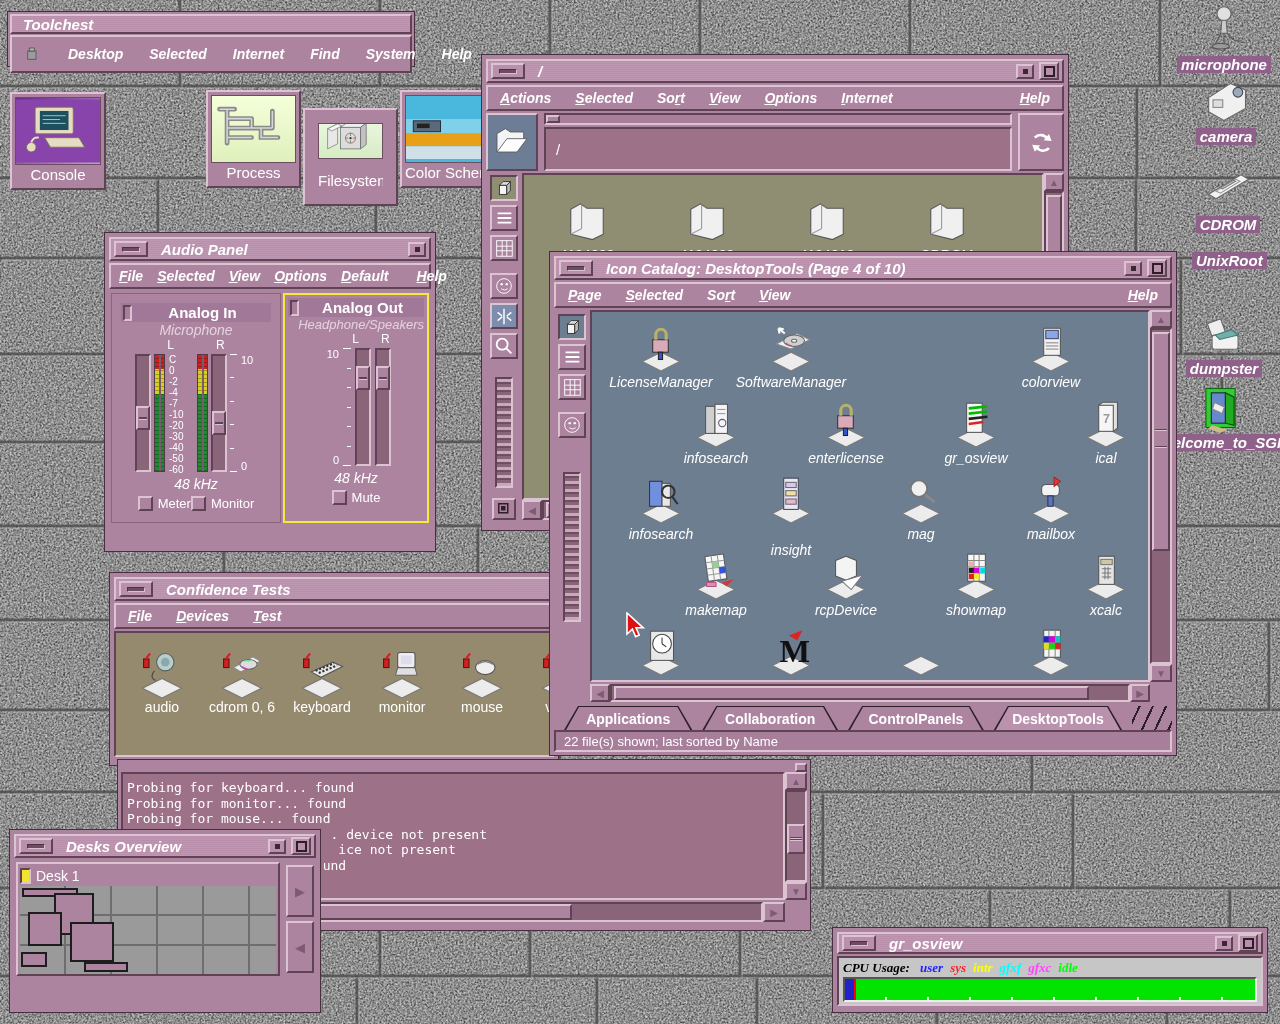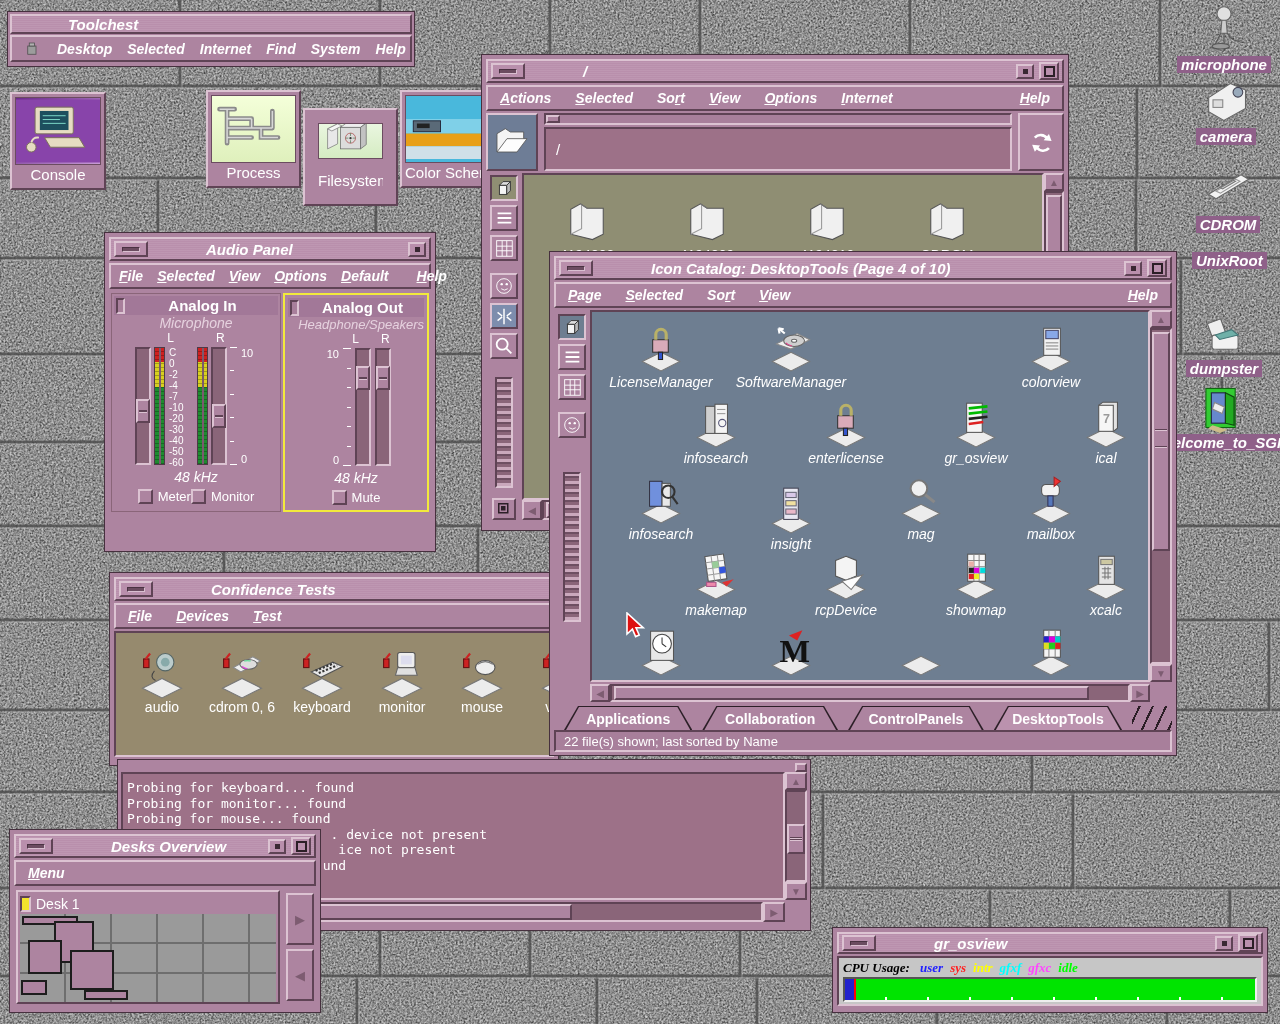--- a/index.html
+++ b/index.html
@@ -12,21 +12,21 @@
     font-family:"Liberation Sans",sans-serif;}
   #stage{position:relative;width:1280px;height:1024px;overflow:hidden;}
   #bg{position:absolute;left:0;top:0;z-index:0;}
   .bev{border:2px solid;border-color:var(--fl) var(--fd) var(--fd) var(--fl);}
   .sun{border:2px solid;border-color:var(--fd) var(--fl) var(--fl) var(--fd);}
   .win{position:absolute;background:var(--face);box-shadow:0 0 0 1px #46303e;padding:4px;}
   .titlebar{height:24px;background:var(--tbar);display:flex;align-items:center;gap:5px;
     padding:0 3px;margin-bottom:2px;color:#fff;font:italic bold 15px "Liberation Sans",sans-serif;
     background-image:repeating-linear-gradient(0deg,rgba(255,255,255,.07) 0 1px,transparent 1px 2px);}
   .titlebar.bev{border-width:2px;}
-  .ttl{flex:1;padding-left:8px;white-space:nowrap;overflow:hidden;margin-left:45px;}
+  .ttl{flex:1;padding-left:8px;white-space:nowrap;overflow:hidden;}
   .tbtn{display:inline-flex;align-items:center;justify-content:center;background:var(--tbar);
     border:2px solid;border-color:var(--fl) var(--fd) var(--fd) var(--fl);}
   .tbtn.min{width:34px;height:16px;} .tbtn.min i{width:18px;height:5px;background:#6b4c60;
     border:1px solid;border-color:#4a3242 #d9bfd0 #d9bfd0 #4a3242;}
   .tbtn.dot{width:18px;height:15px;} .tbtn.dot i{width:5px;height:5px;background:#3a2833;}
   .tbtn.max{width:20px;height:18px;} .tbtn.max i{width:11px;height:11px;border:2px solid #2c1f27;}
   .menubar{height:26px;display:flex;gap:24px;align-items:center;padding:0 12px;
     color:#fff;font:italic bold 14px "Liberation Sans",sans-serif;background:var(--face);
     border:2px solid;border-color:var(--fl) var(--fd) var(--fd) var(--fl);margin-bottom:2px;}
   .mi{cursor:default;white-space:nowrap;}
@@ -206,21 +206,21 @@
           </svg>
         </div>
         <div class="label-w" style="height:20px;line-height:20px;font-size:15px;white-space:nowrap;overflow:hidden;">Color Schemes</div>
       </div>
     </div>
 
   <div class="win" style="left:8px;top:12px;width:406px;height:54px;z-index:3;padding:2px;">
     <div class="titlebar bev" style="height:20px;margin-bottom:1px;">
       <span class="ttl">Toolchest</span>
     </div>
-    <div class="menubar" style="height:27px;gap:15px;text-align:right;">
+    <div class="menubar" style="height:38px;gap:26px;text-align:right;">
       <span style="width:18px;height:20px;display:inline-block;"><svg width="18" height="20" viewBox="0 0 24 24" xmlns="http://www.w3.org/2000/svg">
             <rect x="5" y="8" width="11" height="11" fill="#9c9c9c" stroke="#4a4a4a"></rect>
             <rect x="7" y="4" width="7" height="4" fill="#b0b0b0" stroke="#4a4a4a"></rect>
           </svg></span>
     <span class="mi">Desktop</span>
         <span class="mi">Selected</span>
         <span class="mi">Internet</span>
         <span class="mi">Find</span>
         <span class="mi">System</span>
         <span class="mi">Help</span>
@@ -393,21 +393,21 @@
         <span class="mi"><u>F</u>ile</span>
         <span class="mi"><u>S</u>elected</span>
         <span class="mi"><u>V</u>iew</span>
         <span class="mi"><u>O</u>ptions</span>
         <span class="mi"><u>D</u>efault</span>
         <span style="flex: 1 1 0%;"></span>
         <span class="mi"><u>H</u>elp</span>
       </div>
     <div style="display:flex;gap:2px;padding:2px;">
 
-      <div style="width:170px;background:var(--face);border:1px solid #8a6579;padding:2px;">
+      <div style="width:170px;background:var(--face);border:1px solid #8a6579;padding:9px;">
         <div style="display:flex;align-items:center;gap:4px;background:#a27898;padding:1px 2px;">
           <span class="sun" style="width:9px;height:16px;background:var(--face2);display:inline-block;"></span>
           <span style="flex:1;text-align:center;color:#fff;font:bold 15px 'Liberation Sans',sans-serif;">Analog In</span>
         </div>
         <div style="text-align:center;color:#e6d2df;font:italic 14px 'Liberation Sans',sans-serif;">Microphone</div>
         <div style="display:flex;justify-content:center;gap:42px;color:#fff;font:12px 'Liberation Sans',sans-serif;">
           <span>L</span>
           <span>R</span>
         </div>
         <div style="display:flex;justify-content:center;gap:3px;height:118px;margin-top:2px;">
@@ -740,21 +740,21 @@
           <div class="iconcell" style="left: 4px; top: 162px;">
             <svg width="50" height="50" viewBox="0 0 48 48" xmlns="http://www.w3.org/2000/svg">
               <polygon points="6,38 24,29 42,38 24,47" fill="#ececec" stroke="#777" stroke-width="1"></polygon>
               <rect x="13" y="7" width="12" height="24" fill="#7090dd" stroke="#334"></rect>
               <rect x="25" y="9" width="8" height="22" fill="#e8e8e8" stroke="#555"></rect>
               <circle cx="31" cy="17" r="6" fill="none" stroke="#333" stroke-width="2"></circle>
               <line x1="35" y1="22" x2="40" y2="29" stroke="#333" stroke-width="2"></line>
             </svg>
             <span class="lbl">infosearch</span>
           </div>
-          <div class="iconcell" style="left: 134px; top: 172px;">
+          <div class="iconcell" style="left: 134px; top: 162px; gap: 16px;">
             <svg width="50" height="50" viewBox="0 0 48 48" xmlns="http://www.w3.org/2000/svg">
               <polygon points="6,38 24,29 42,38 24,47" fill="#ececec" stroke="#777" stroke-width="1"></polygon>
               <rect x="17" y="4" width="14" height="30" fill="#e8e8f2" stroke="#445"></rect>
               <rect x="19" y="8" width="10" height="5" fill="#d8c8e8" stroke="#667"></rect>
               <rect x="19" y="16" width="10" height="5" fill="#f0e0a0" stroke="#667"></rect>
               <rect x="19" y="24" width="10" height="5" fill="#e8b8c8" stroke="#667"></rect>
             </svg>
             <span class="lbl">insight</span>
           </div>
           <div class="iconcell" style="left: 264px; top: 162px;">
@@ -903,23 +903,20 @@
           <i></i>
         </span>
       <span class="ttl">Desks Overview</span>
       <span class="tbtn dot">
           <i></i>
         </span>
       <span class="tbtn max">
           <i></i>
         </span>
     </div>
-    <div class="menubar" id="desksMenubar">
-        <span class="mi"><u>M</u>enu</span>
-      </div>
     <div style="display:flex;gap:6px;height:118px;padding:2px;">
       <div class="bev" style="flex:1.1;background:var(--face);padding:2px;">
         <div style="display:flex;align-items:center;gap:5px;height:20px;">
           <span class="sun" style="width:11px;height:16px;background:#f2e42c;display:inline-block;"></span>
           <span style="color:#fff;font:14px 'Liberation Sans',sans-serif;">Desk 1</span>
         </div>
         <div style="position:relative;height:88px;background:#9a9a9a;background-image:repeating-linear-gradient(0deg,transparent 0 28px,#6e6e6e 28px 30px),repeating-linear-gradient(90deg,transparent 0 44px,#6e6e6e 44px 46px);overflow:hidden;">
           <div class="mini-win" style="left:2px;top:2px;width:56px;height:9px;"></div>
           <div class="mini-win" style="left:34px;top:7px;width:40px;height:42px;"></div>
           <div class="mini-win" style="left:8px;top:26px;width:34px;height:34px;"></div>

